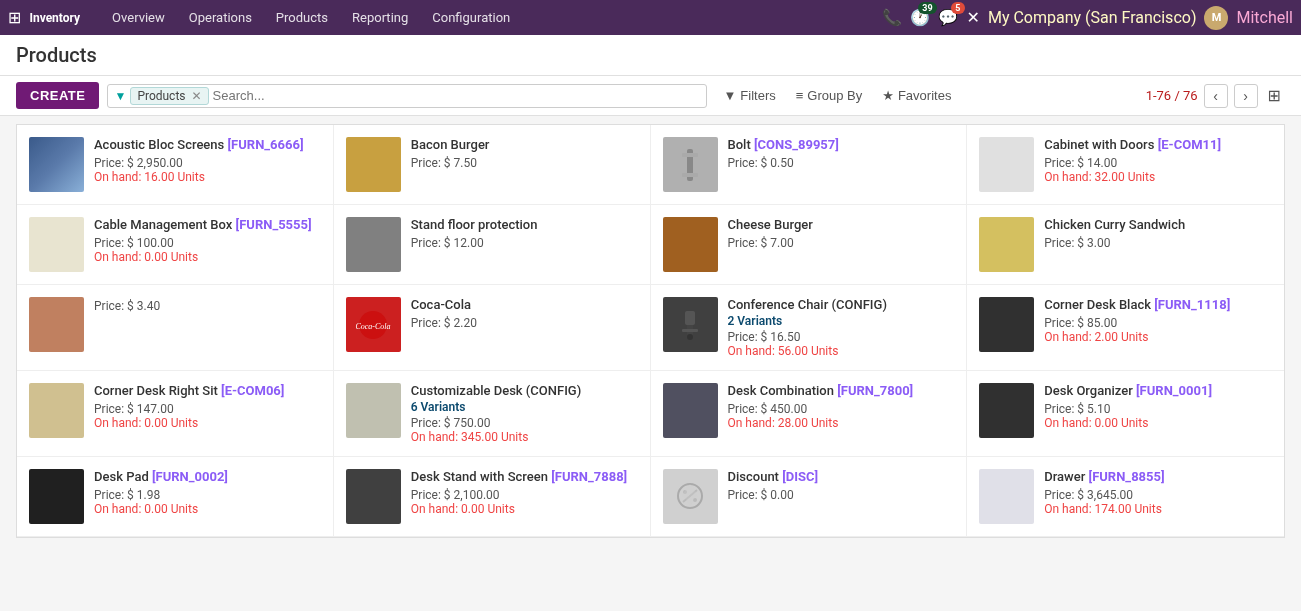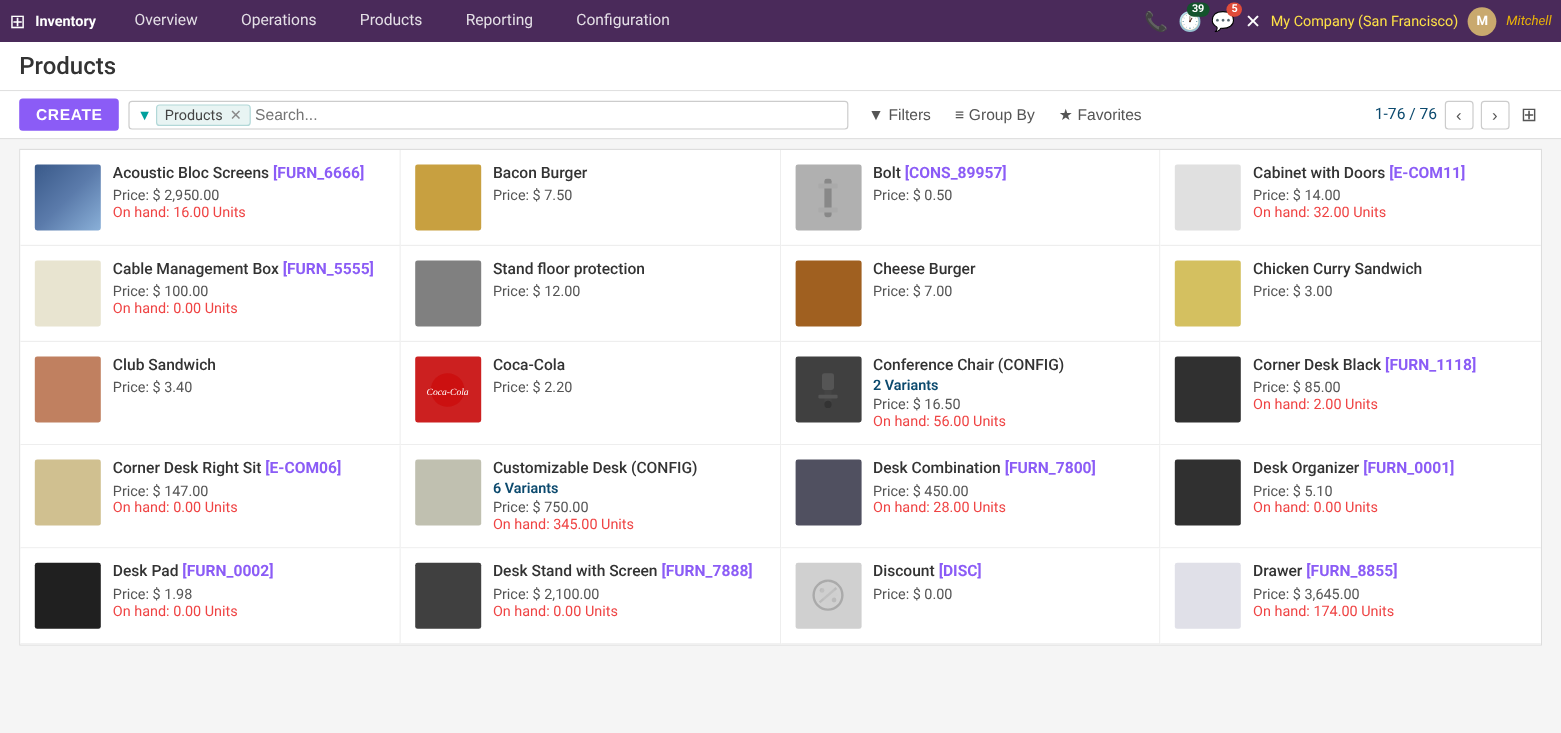--- a/index.html
+++ b/index.html
@@ -10,21 +10,21 @@
       background: #4a2a5a;
       color: white;
       display: flex;
       align-items: center;
       height: 35px;
       padding: 0 8px;
       gap: 4px;
     }
     .navbar-grid-icon { color: white; font-size: 16px; margin-right: 4px; cursor: pointer; }
     .navbar-brand { font-size: 12px; font-weight: bold; color: white; margin-right: 16px; }
-    .navbar-links { display: flex; gap: 12px; flex: 1; }
+    .navbar-links { display: flex; gap: 0; flex: 1; }
     .navbar-link {
       color: rgba(255,255,255,0.85);
       padding: 0 12px;
       height: 35px;
       display: flex;
       align-items: center;
       cursor: pointer;
       font-size: 13px;
       text-decoration: none;
     }
@@ -35,46 +35,46 @@
       position: absolute;
       top: -6px; right: -6px;
       background: #14532d;
       color: white;
       border-radius: 8px;
       font-size: 9px;
       padding: 1px 4px;
       font-weight: bold;
     }
     .navbar-badge-red { background: #e04b3a; }
-    .navbar-company { color: #fde047; font-size: 12px; text-align: center; }
+    .navbar-company { color: #fef9c3; font-size: 16px; text-align: center; }
     .navbar-avatar {
       width: 24px; height: 24px;
       border-radius: 50%;
       background: #c9a96e;
       display: flex; align-items: center; justify-content: center;
       color: white; font-size: 11px; font-weight: bold;
       cursor: pointer;
     }
-    .navbar-user { color: #eab308; font-size: 11px; font-style: italic; }
+    .navbar-user { color: #f9a8d4; font-size: 16px; }
 
     
     .page-container { background: #f5f5f5; min-height: calc(611px - 35px); }
 
     
     .page-header {
       background: white;
       border-bottom: 1px solid #e0e0e0;
       padding: 8px 16px;
       display: flex;
       align-items: center;
       justify-content: space-between;
     }
     .page-title { font-size: 20px; font-weight: 500; color: #333; }
     .btn-create {
-      background: #8b5cf6;
+      background: #701a75;
       color: white;
       border: none;
       padding: 6px 14px;
       border-radius: 3px;
       font-size: 13px;
       font-weight: 600;
       cursor: pointer;
       letter-spacing: 0.5px;
     }
 
@@ -115,21 +115,21 @@
     .filter-btn {
       display: flex; align-items: center; gap: 4px;
       background: none; border: none;
       color: #555; font-size: 13px;
       cursor: pointer; padding: 4px 8px;
       border-radius: 3px;
     }
 
     
     .pagination { display: flex; align-items: center; gap: 6px; margin-left: auto; }
-    .pagination-text { font-size: 13px; color: #0c4a6e; }
+    .pagination-text { font-size: 13px; color: #b91c1c; }
     .pagination-btn {
       background: none; border: 1px solid #ccc;
       width: 24px; height: 24px;
       display: flex; align-items: center; justify-content: center;
       cursor: pointer; border-radius: 3px; font-size: 14px; color: #555;
     }
     .view-btn {
       background: none; border: none;
       cursor: pointer; color: #555; font-size: 16px;
       padding: 2px 4px;
@@ -345,21 +345,20 @@
       <div class="product-card">
         <div class="product-img img-chicken"></div>
         <div class="product-info">
           <div class="product-name">Chicken Curry Sandwich</div>
           <div class="product-price">Price: $ 3.00</div>
         </div>
       </div>
       <div class="product-card">
         <div class="product-img img-club-sandwich"></div>
         <div class="product-info">
-          <div class="product-name">Club Sandwich</div>
           <div class="product-price">Price: $ 3.40</div>
         </div>
       </div>
       <div class="product-card">
         <div class="product-img img-coca-cola">
           <svg viewBox="0 0 36 36" fill="none">
             <circle cx="18" cy="18" r="14" fill="#cc1010"></circle>
             <text x="18" y="22" text-anchor="middle" font-family="serif" font-size="8" fill="white" font-style="italic">Coca-Cola</text>
           </svg>
         </div>

